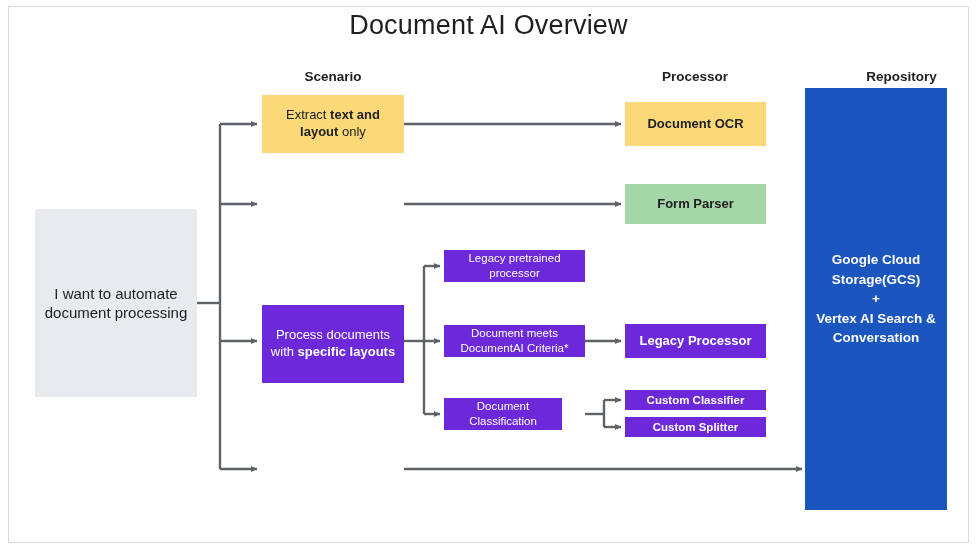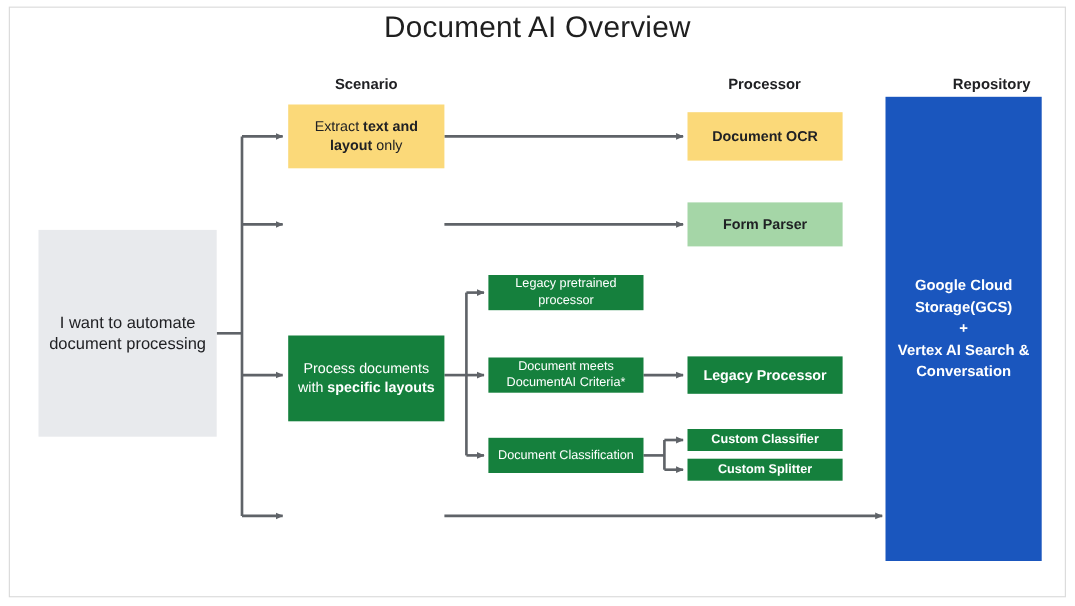--- a/index.html
+++ b/index.html
@@ -17,21 +17,21 @@
             text-align:center;}
 
   .node{position:absolute;box-sizing:border-box;display:flex;align-items:center;
         justify-content:center;text-align:center;line-height:1.28;}
   .node .txt{display:block;padding:0 8px;}
   .node b{font-weight:700;}
 
   .n-grey{background:#e8eaed;color:#202124;font-size:15px;font-weight:400;}
   .n-yellow{background:#fbd979;color:#202124;}
   .n-green{background:#a5d6a7;color:#202124;}
-  .n-blue{background:#15803d;color:#ffffff;}
+  .n-blue{background:#6d28d9;color:#ffffff;}
   .n-dblue{background:#1a56be;color:#ffffff;}
 
   .f-scen{font-size:13px;font-weight:400;}
   .f-proc{font-size:13px;font-weight:700;text-align:center;}
   .f-mid{font-size:11.5px;font-weight:400;}
   .f-small{font-size:11.5px;font-weight:700;}
   .f-repo{font-size:13.5px;font-weight:700;line-height:1.45;}
 </style>
 </head>
 <body>
@@ -98,21 +98,21 @@
 
 
   <div class="node n-blue f-mid" style="left:444px;top:250px;width:141px;height:32px;">
     <span class="txt">Legacy pretrained processor</span>
   </div>
 
   <div class="node n-blue f-mid" style="left:444px;top:325px;width:141px;height:32px;">
     <span class="txt">Document meets DocumentAI Criteria*</span>
   </div>
 
-  <div class="node n-blue f-mid" style="left:444px;top:398px;width:141px;height:32px;">
+  <div class="node n-blue f-mid" style="left:444px;top:398px;width:118px;height:32px;">
     <span class="txt">Document Classification</span>
   </div>
 
   <div class="node n-yellow f-proc" style="left:625px;top:102px;width:141px;height:44px;">
     <span class="txt">Document OCR</span>
   </div>
 
   <div class="node n-green f-proc" style="left:625px;top:184px;width:141px;height:40px;">
     <span class="txt">Form Parser</span>
   </div>

